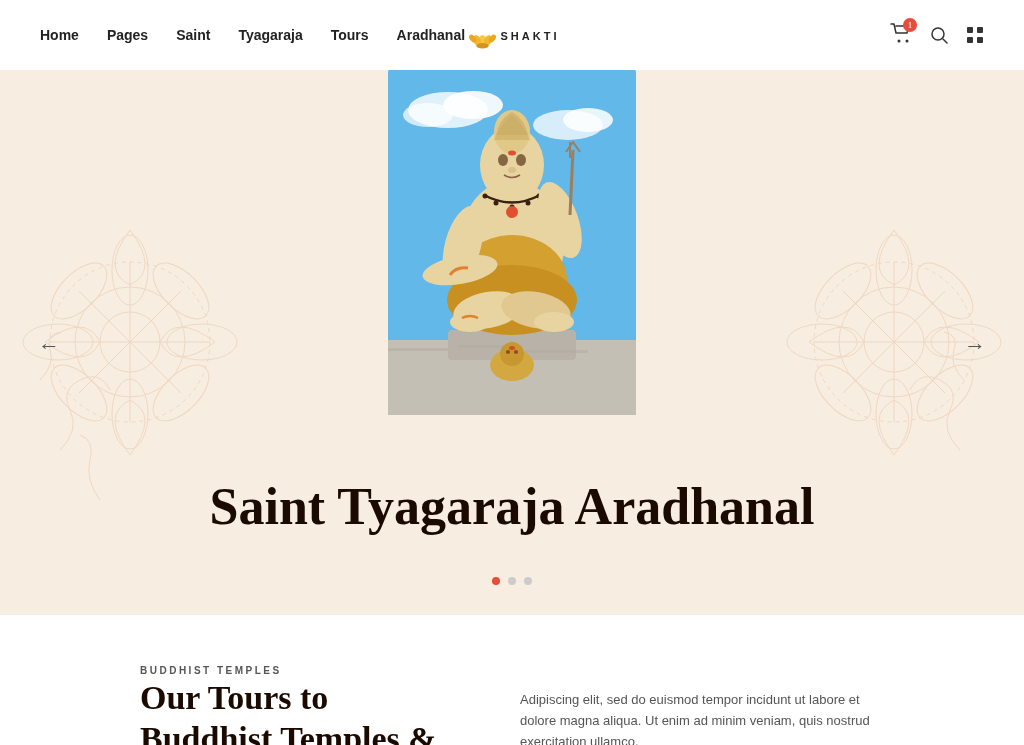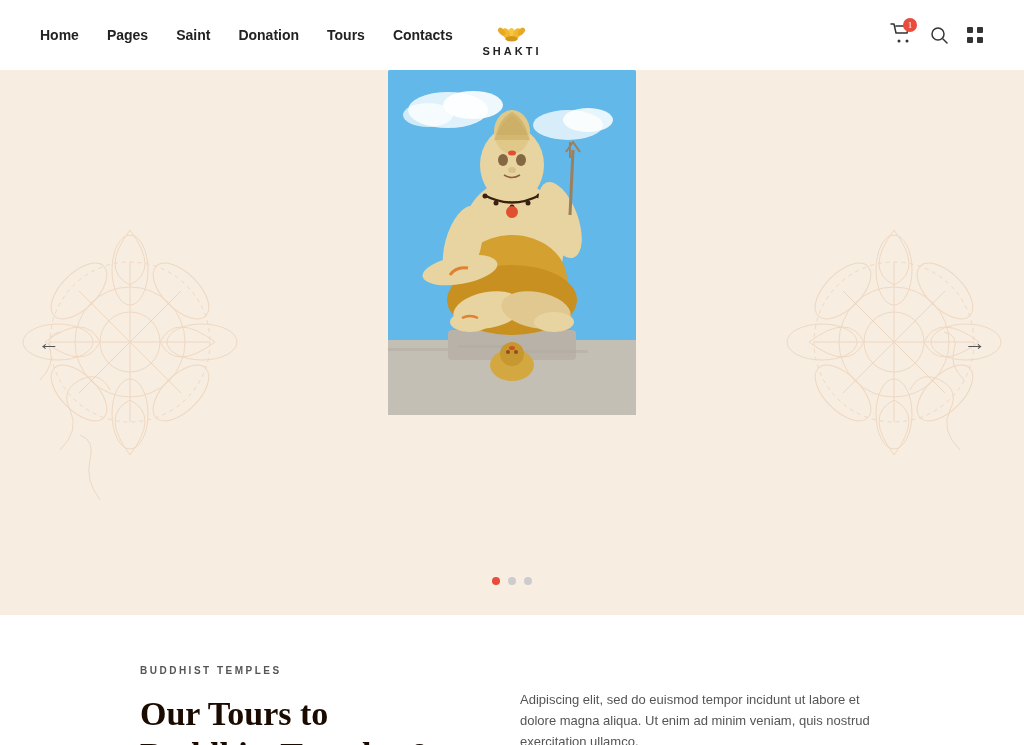--- a/index.html
+++ b/index.html
@@ -30,21 +30,20 @@
       font-weight: bold;
     }
     .nav-left a.active {
       font-weight: 600;
     }
     .logo-center {
       position: absolute;
       left: 50%;
       transform: translateX(-50%);
       display: flex;
-      flex-direction: column;
       align-items: center;
     }
     .logo-icon {
       width: 36px;
       height: 30px;
     }
     .logo-text {
       font-family: Arial, sans-serif;
       font-size: 11px;
       letter-spacing: 3px;
@@ -188,21 +187,21 @@
     .content-left {
       flex: 0 0 320px;
     }
     .section-label {
       font-family: Arial, sans-serif;
       font-size: 10px;
       font-weight: 700;
       letter-spacing: 2.5px;
       color: #555;
       text-transform: uppercase;
-      margin-bottom: 18px;
+      margin-bottom: 2px;
     }
     .section-title {
       font-family: 'Georgia', serif;
       font-size: 34px;
       font-weight: 900;
       color: #1a0a00;
       line-height: 1.2;
     }
     .content-right {
       flex: 1;
@@ -220,23 +219,23 @@
     }
   </style>
 </head>
 <body>
 
 <header class="header">
   <nav class="nav-left">
     <a class="active">Home</a>
     <a>Pages</a>
     <a>Saint</a>
-    <a>Donation</a>
+    <a>Tyagaraja</a>
     <a>Tours</a>
-    <a>Contacts</a>
+    <a>Aradhanal</a>
   </nav>
 
   <div class="logo-center">
     <svg class="logo-icon" viewBox="0 0 40 32" fill="none">
 
       <ellipse cx="20" cy="24" rx="6" ry="5" fill="#f5c842"></ellipse>
       <ellipse cx="20" cy="22" rx="4" ry="6" fill="#f5c842"></ellipse>
       <ellipse cx="14" cy="22" rx="4" ry="6" fill="#f0b830" transform="rotate(-20 14 22)"></ellipse>
       <ellipse cx="26" cy="22" rx="4" ry="6" fill="#f0b830" transform="rotate(20 26 22)"></ellipse>
       <ellipse cx="9" cy="20" rx="3" ry="5" fill="#e8a820" transform="rotate(-40 9 20)"></ellipse>
@@ -401,20 +400,21 @@
         <ellipse cx="124" cy="295" rx="22" ry="16" fill="#d4a840"></ellipse>
         <ellipse cx="124" cy="284" rx="12" ry="12" fill="#c89830"></ellipse>
 
         <circle cx="120" cy="282" r="2" fill="#8b5020"></circle>
         <circle cx="128" cy="282" r="2" fill="#8b5020"></circle>
         <ellipse cx="124" cy="278" rx="3" ry="2" fill="#d05020"></ellipse>
       </svg>
     </div>
   </div>
 
+  <div class="hero-title">Saint Tyagaraja Aradhanal</div>
 
   <button class="hero-arrow hero-arrow-right">→</button>
 
   <div class="hero-dots">
     <div class="dot active"></div>
     <div class="dot"></div>
     <div class="dot"></div>
   </div>
 
 </section>

